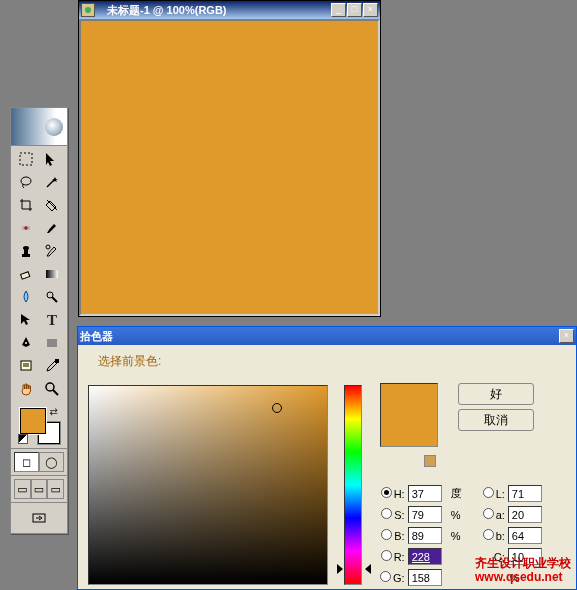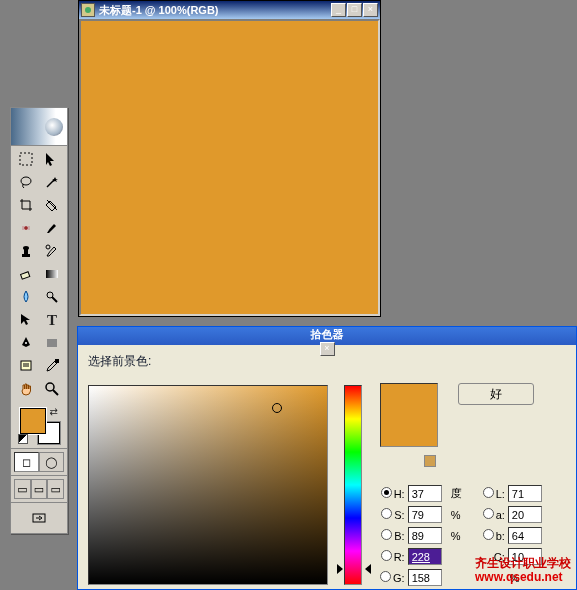--- a/index.html
+++ b/index.html
@@ -17,21 +17,21 @@
 .doc-window {
   position: absolute;
   left: 78px; top: 0;
   width: 303px; height: 317px;
   border: 1px solid #000;
 }
 .titlebar {
   height: 18px;
   background: linear-gradient(#0a246a, #a6caf0);
   display: flex; align-items: center;
-  padding: 0 2px; color: #fff;
+  padding: 0 2px; color: #fff; gap: 8px;
 }
 .titlebar .ticon {
   width: 14px; height: 14px;
   background: #d4c88a;
   border: 1px solid #555;
   margin-right: 4px;
   position: relative;
 }
 .titlebar .ticon::after {
   content: ""; position: absolute;
@@ -131,27 +131,27 @@
 .mode-btn.active { background: #fff; border: 1px inset #888; }
 
 
 .picker {
   position: absolute;
   left: 77px; top: 326px;
   width: 500px; height: 264px;
   background: #ece9d8;
   border: 1px solid #0054e3;
 }
-.picker .titlebar { background: linear-gradient(#3b77dd, #2a5bc4); flex-direction: column; }
+.picker .titlebar { background: linear-gradient(#3b77dd, #2a5bc4); }
 .picker-body {
   display: flex; padding: 10px 8px 0 10px;
 }
 .picker-label {
-  position: absolute; left: 10px; top: 26px;
-  font-size: 12px; color: #0f172a;
+  position: absolute; left: 20px; top: 26px;
+  font-size: 12px; color: #a16207;
 }
 .sv-field {
   width: 240px; height: 200px;
   margin-top: 30px;
   border: 1px inset #888;
   position: relative;
   background:
     linear-gradient(to top, #000, rgba(0,0,0,0)),
     linear-gradient(to right, #fff, #e0992b);
 }
@@ -435,20 +435,21 @@
       <div class="preview-row">
         <div>
           <div class="preview-box">
             <div class="preview-new"></div>
             <div class="preview-old"></div>
           </div>
           <div class="cube"></div>
         </div>
         <div class="btn-col">
           <button class="dlg-btn">好</button>
+          <button class="dlg-btn">取消</button>
           <div style="height:10px"></div>
         </div>
       </div>
       <div class="fields">
         <span class="fld-label"><span class="radio on"></span><span>H:</span></span>
         <input class="fld-input" value="37" style="">
         <span class="unit">度</span>
         <span></span>
         <span class="fld-label"><span class="radio"></span><span>L:</span></span>
         <input class="fld-input" value="71" style="">

